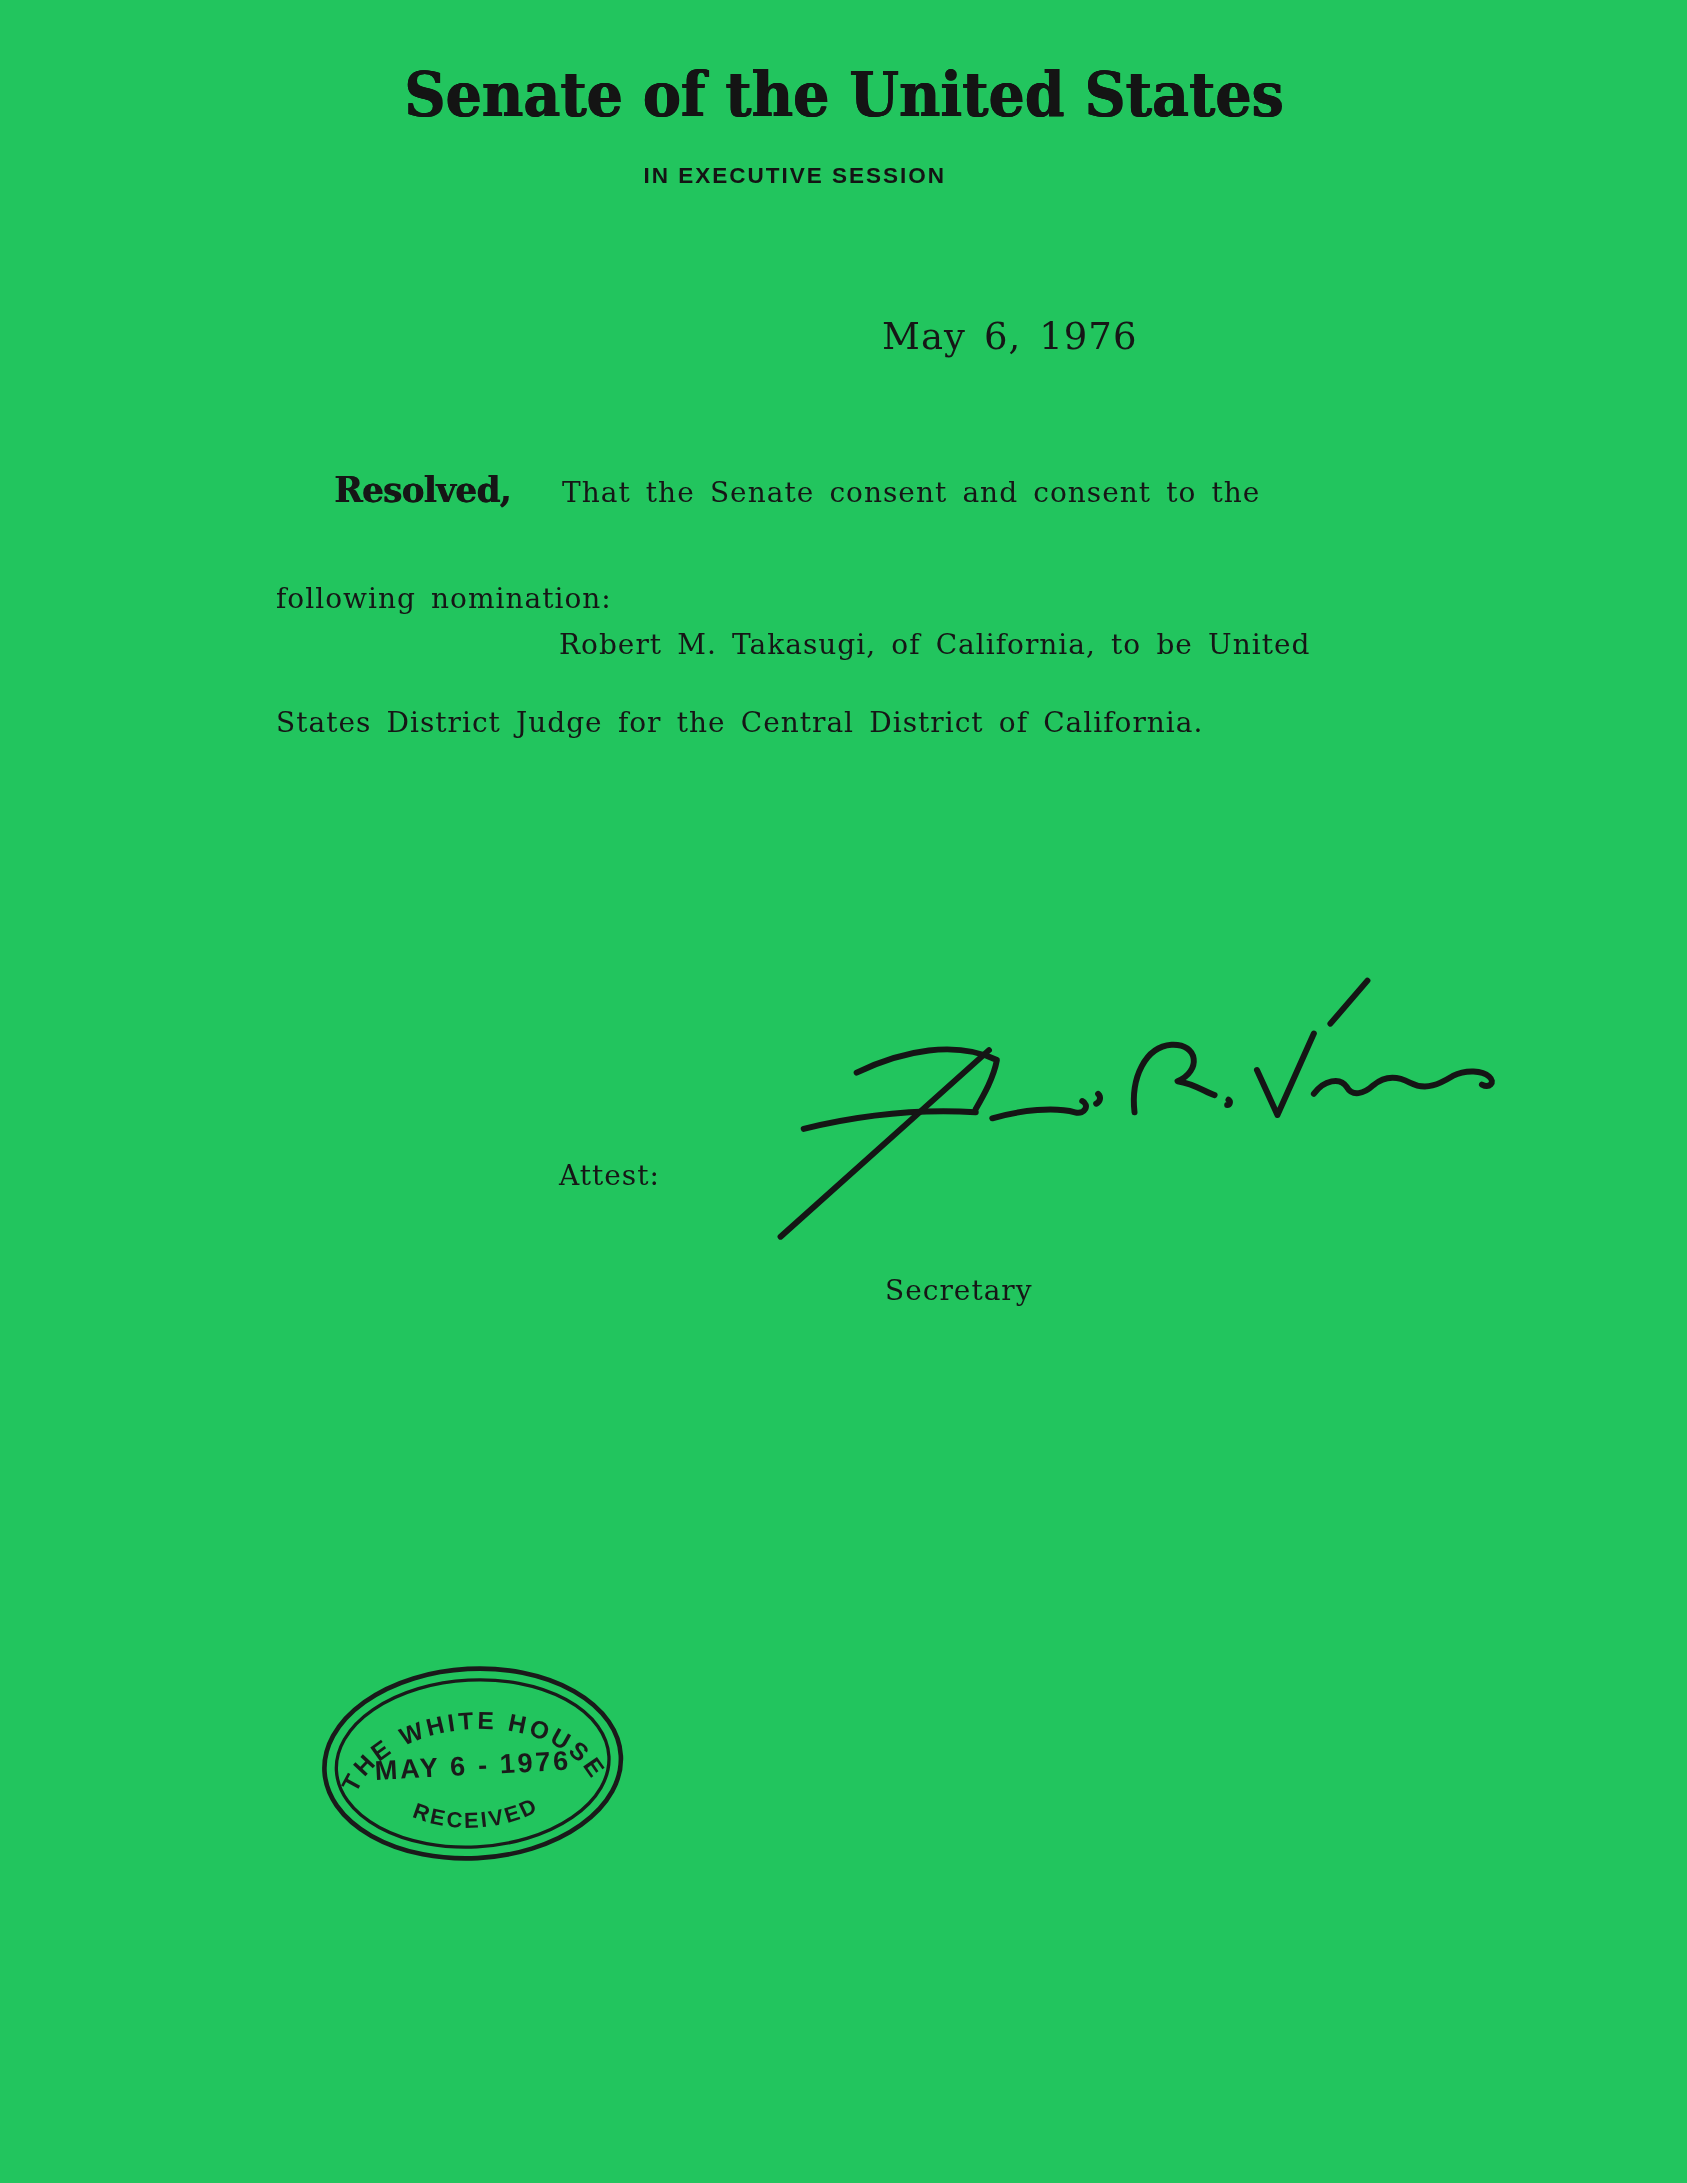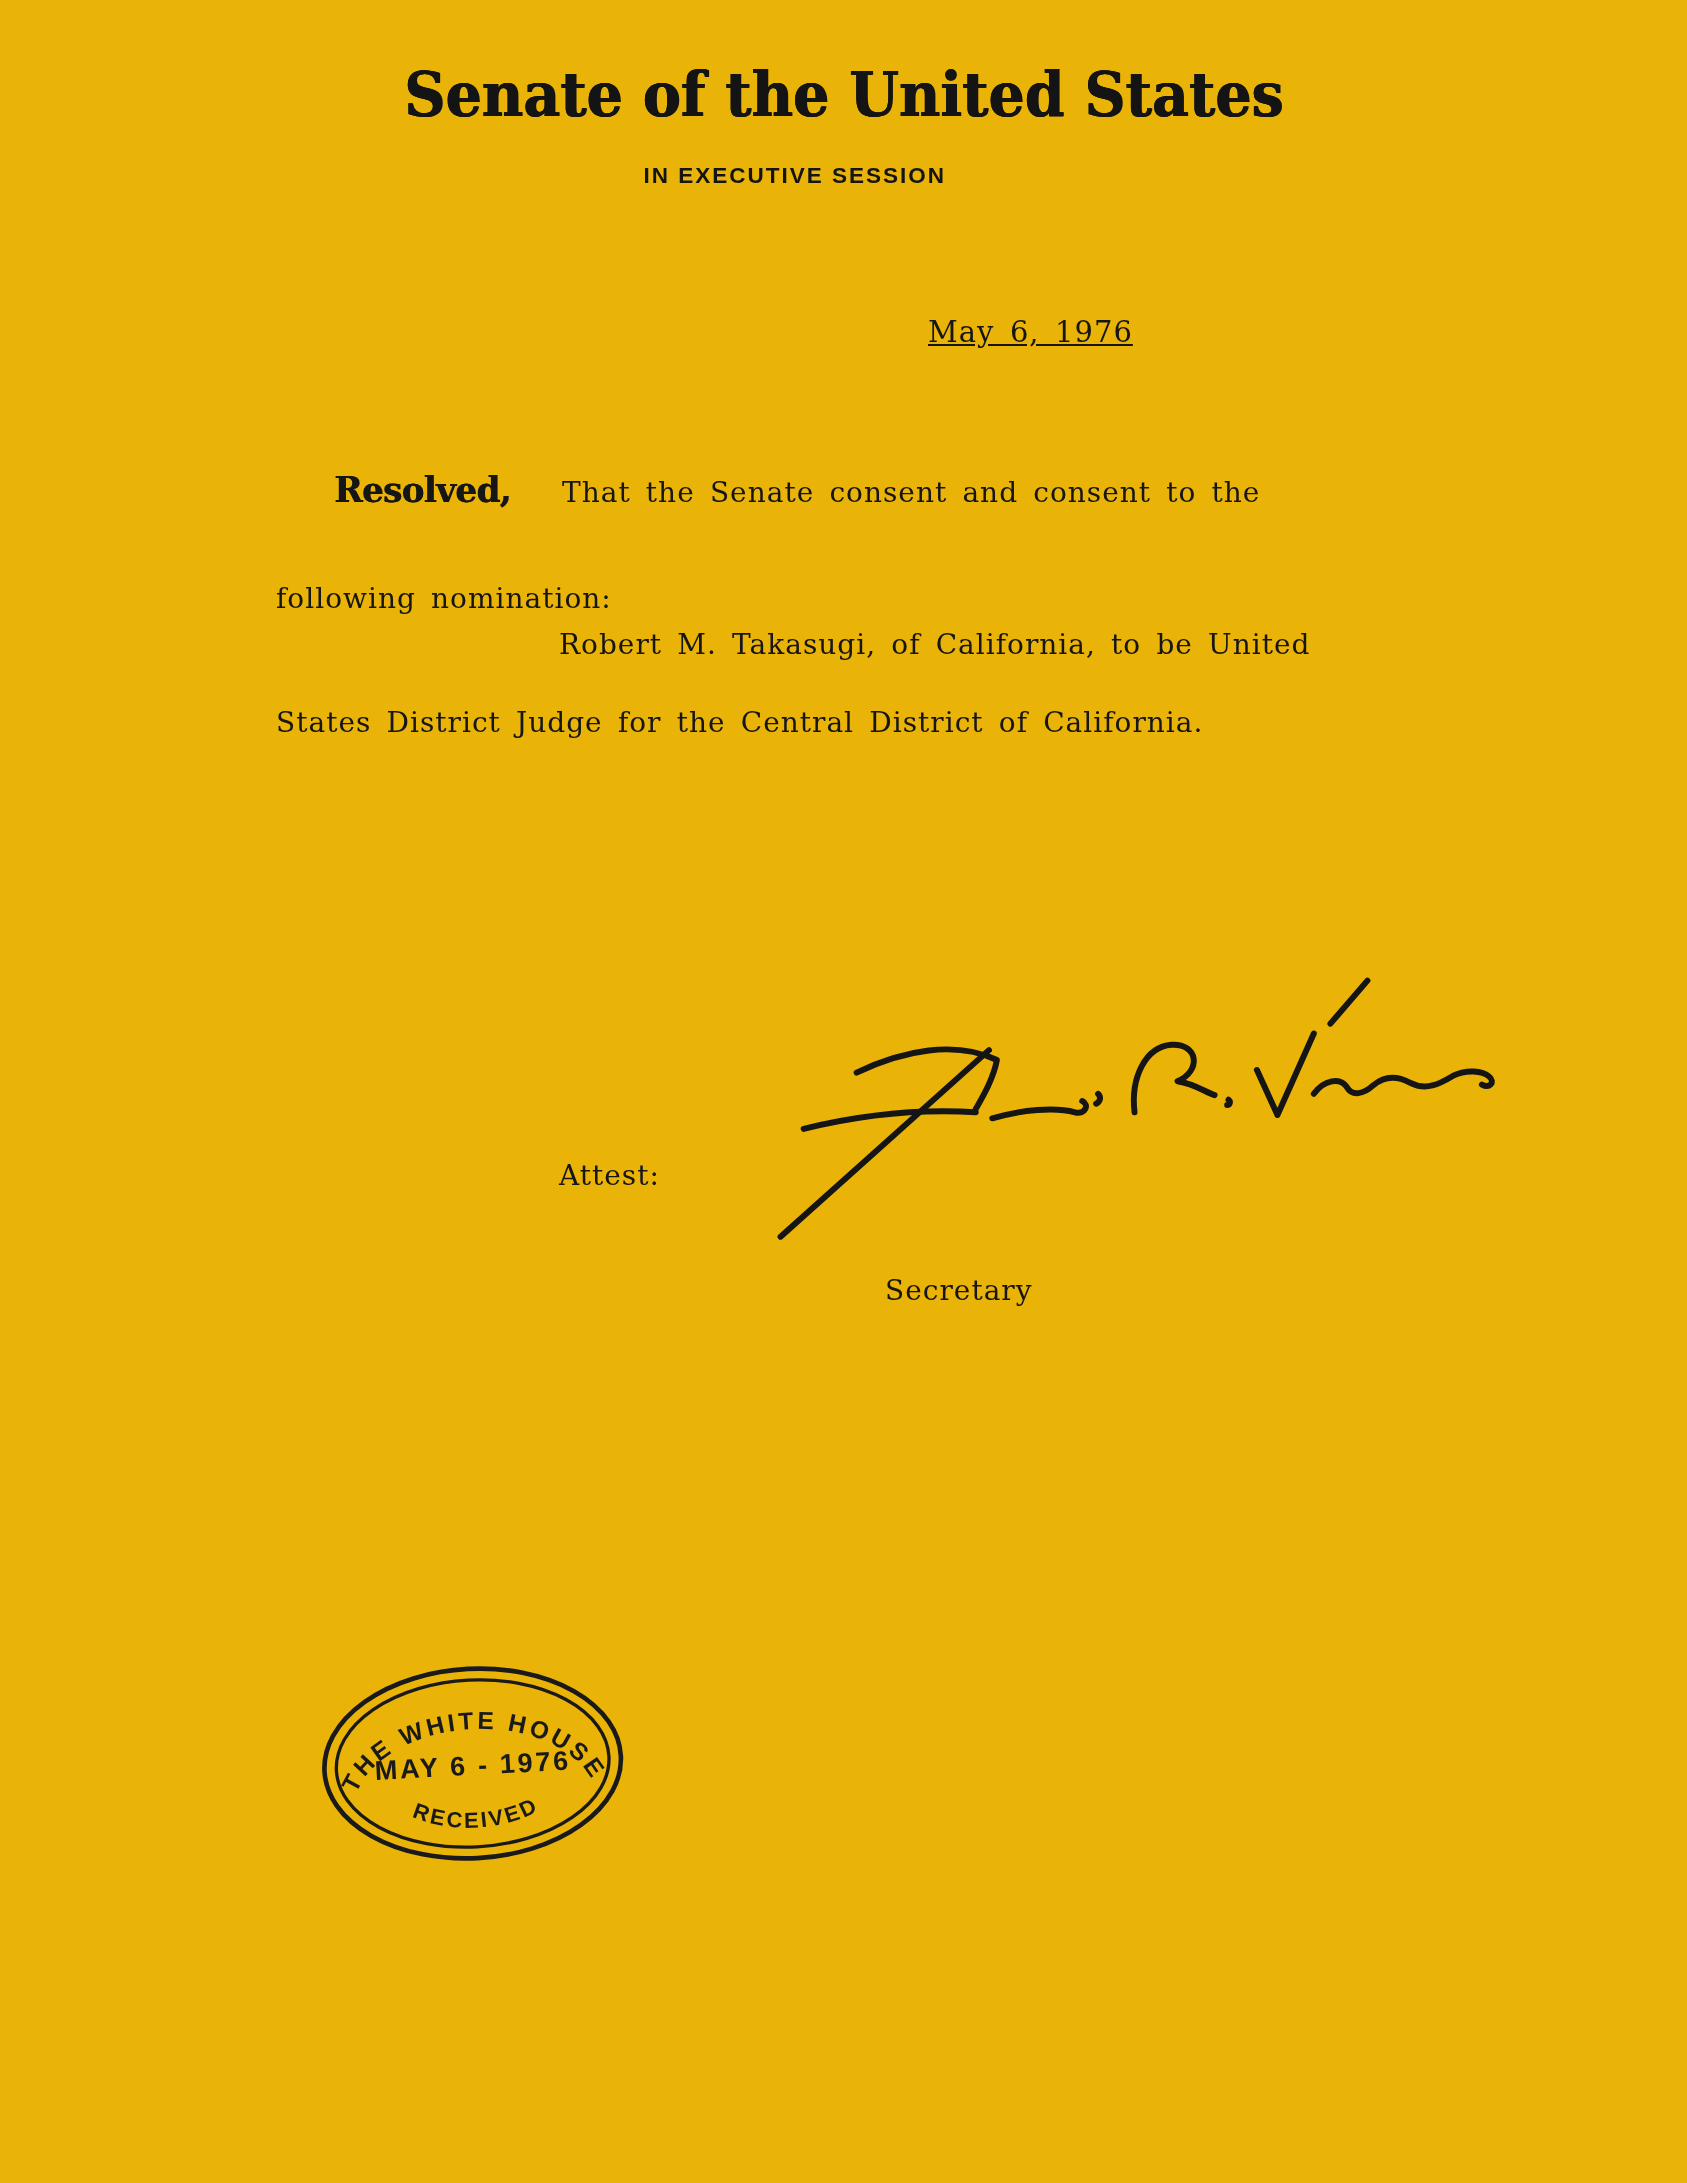--- a/index.html
+++ b/index.html
@@ -1,20 +1,20 @@
 <!DOCTYPE html>
 <html style="font-size:10.6px"><head>
 <meta charset="utf-8">
 <style>
   html, body { margin: 0; padding: 0; background: #e8e8e8; }
   .page {
     position: relative;
     width: 1688px;
     height: 2183px;
-    background: #eab308;
+    background: #22c55e;
     overflow: hidden;
     font-family: "DejaVu Serif", serif;
     color: #141414;
   }
   .abs { position: absolute; line-height: 1; white-space: nowrap; }
 
   .doc-title {
     left: 371px; top: 64px; width: 827px;
     text-align: center;
     font-family: "DejaVu Serif", serif;
@@ -33,21 +33,21 @@
     font-size: 22.5px;
     letter-spacing: 2px;
   }
   .tw {
     font-family: "DejaVu Serif", serif;
     font-size: 28px;
     letter-spacing: 1px;
     word-spacing: 5.3px;
     color: #161616;
   }
-  .date-line { left: 928px; top: 318px; font-size: 29px; text-decoration: underline; }
+  .date-line { left: 882px; top: 318px; font-size: 37px; }
   .gothic {
     font-family: "DejaVu Serif", serif;
     font-weight: 700;
     font-size: 36px;
     letter-spacing: -0.7px;
     text-shadow: 0.7px 0 0 currentColor;
     display: inline-block;
     transform: scaleX(0.95);
     transform-origin: left bottom;
   }

